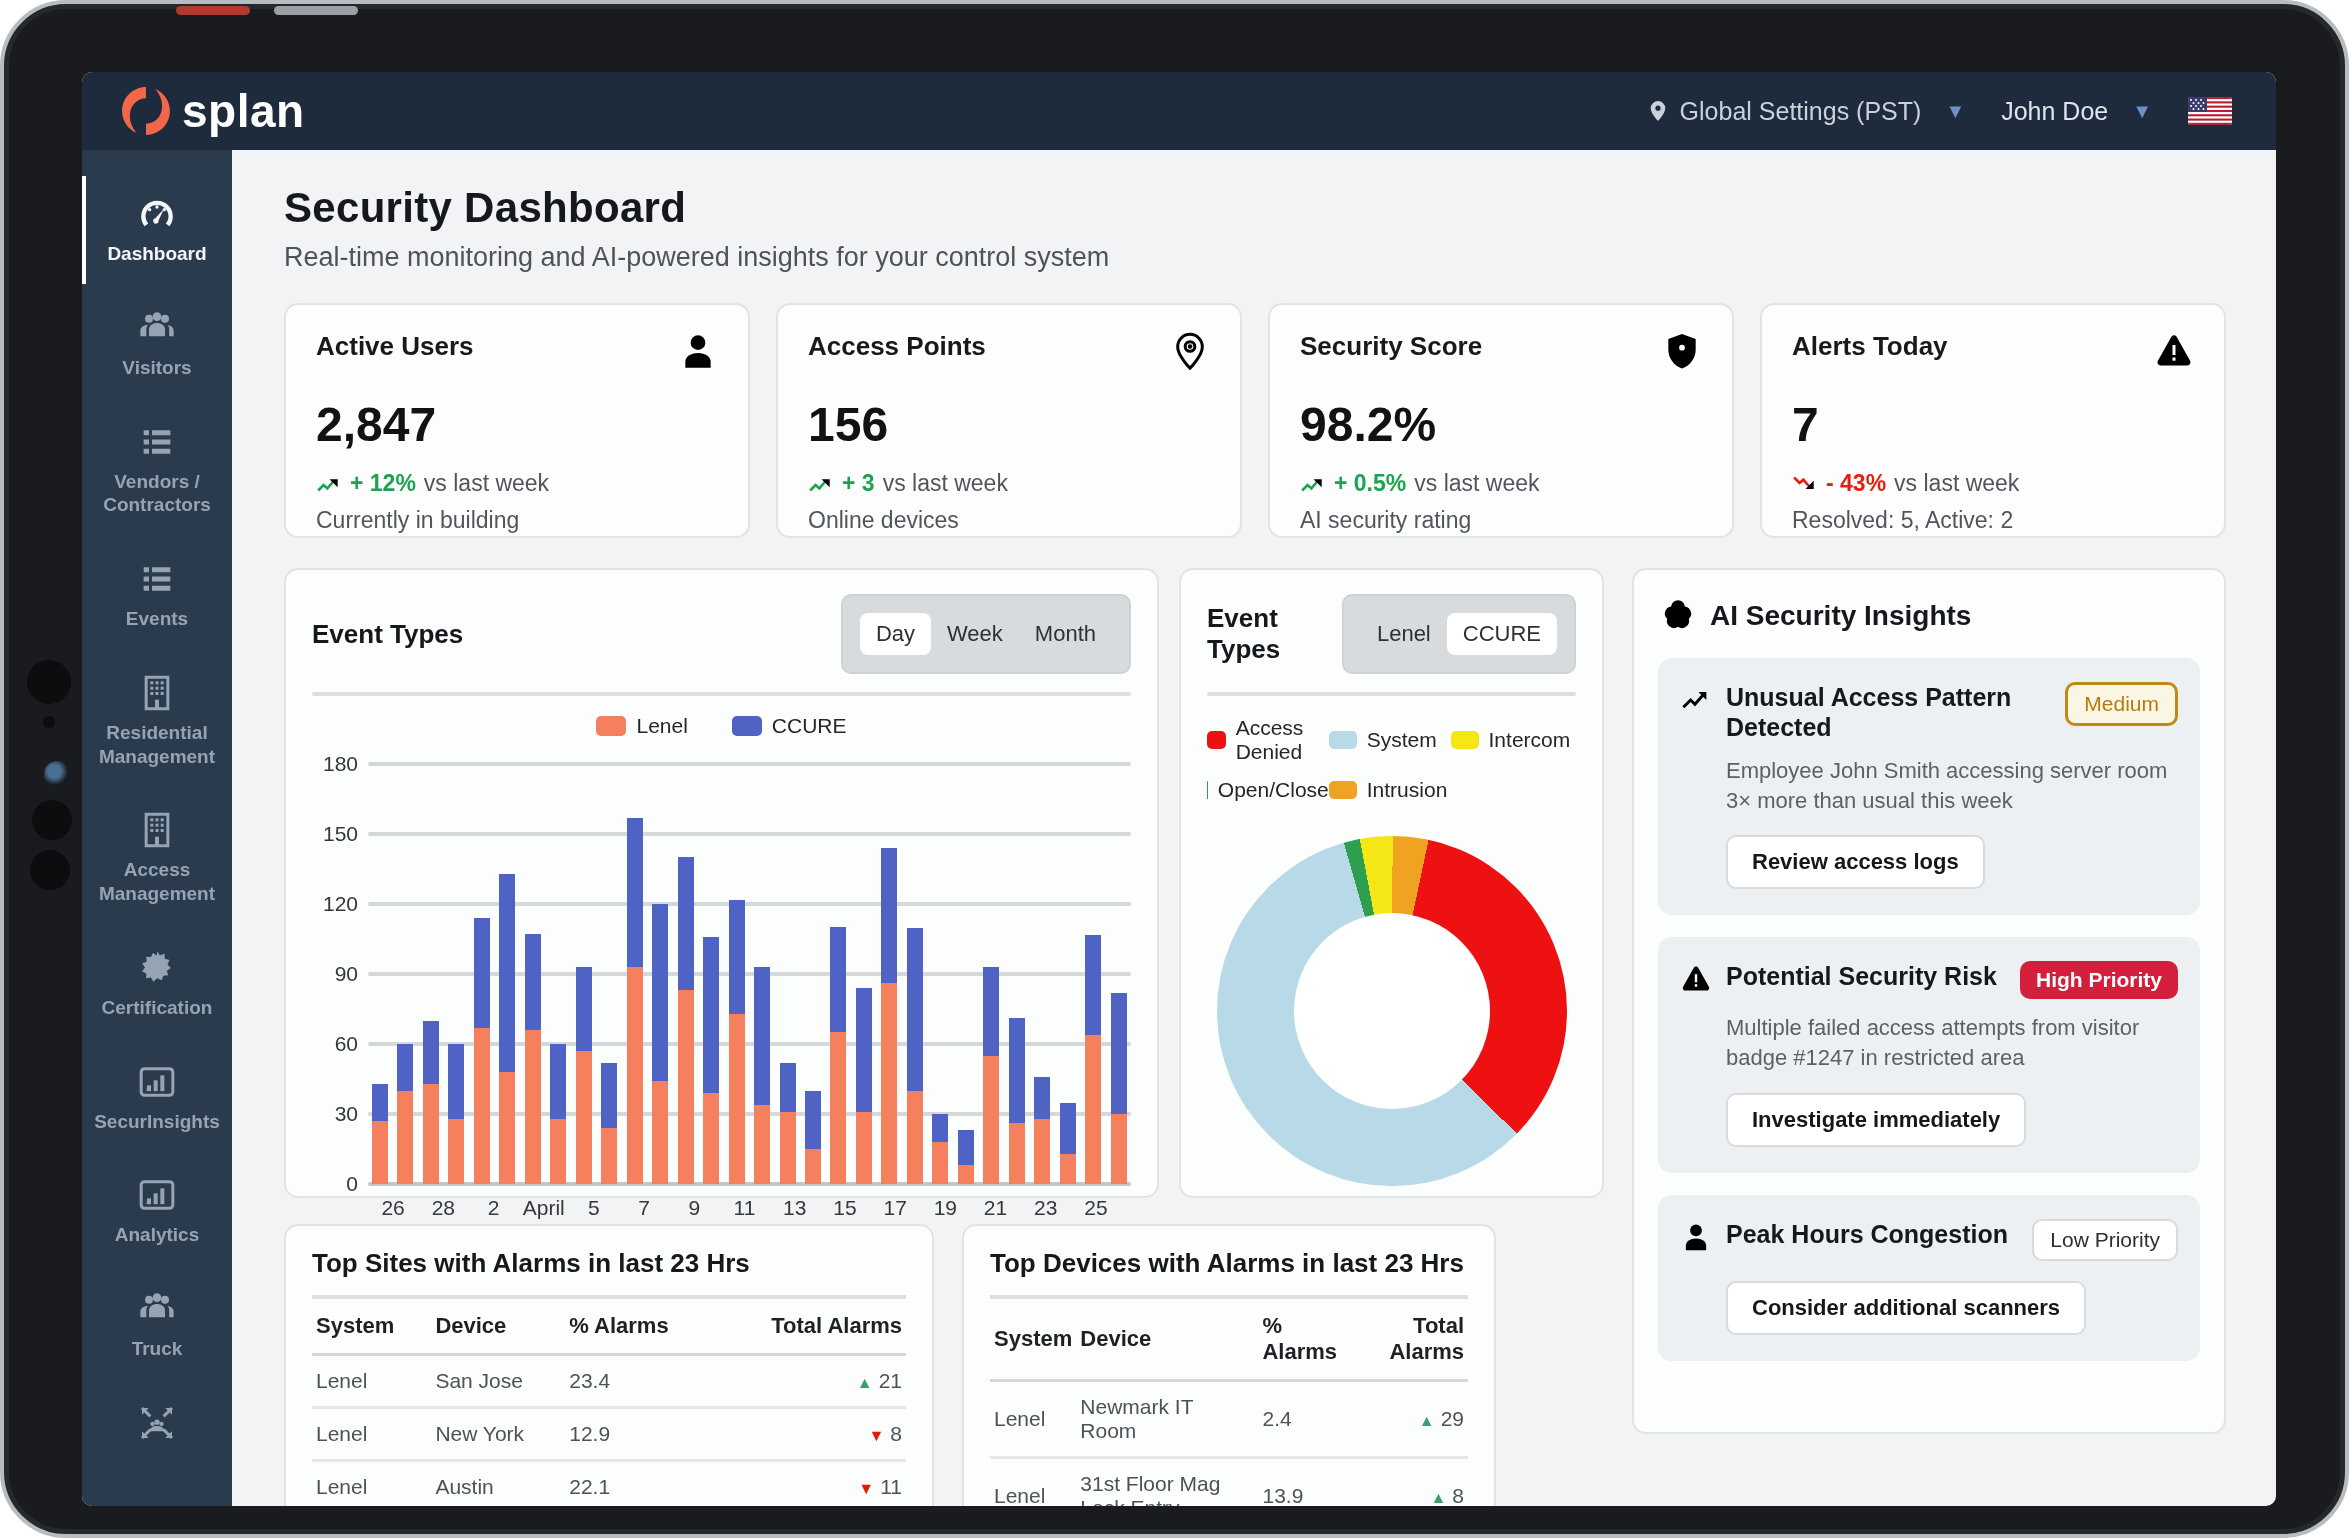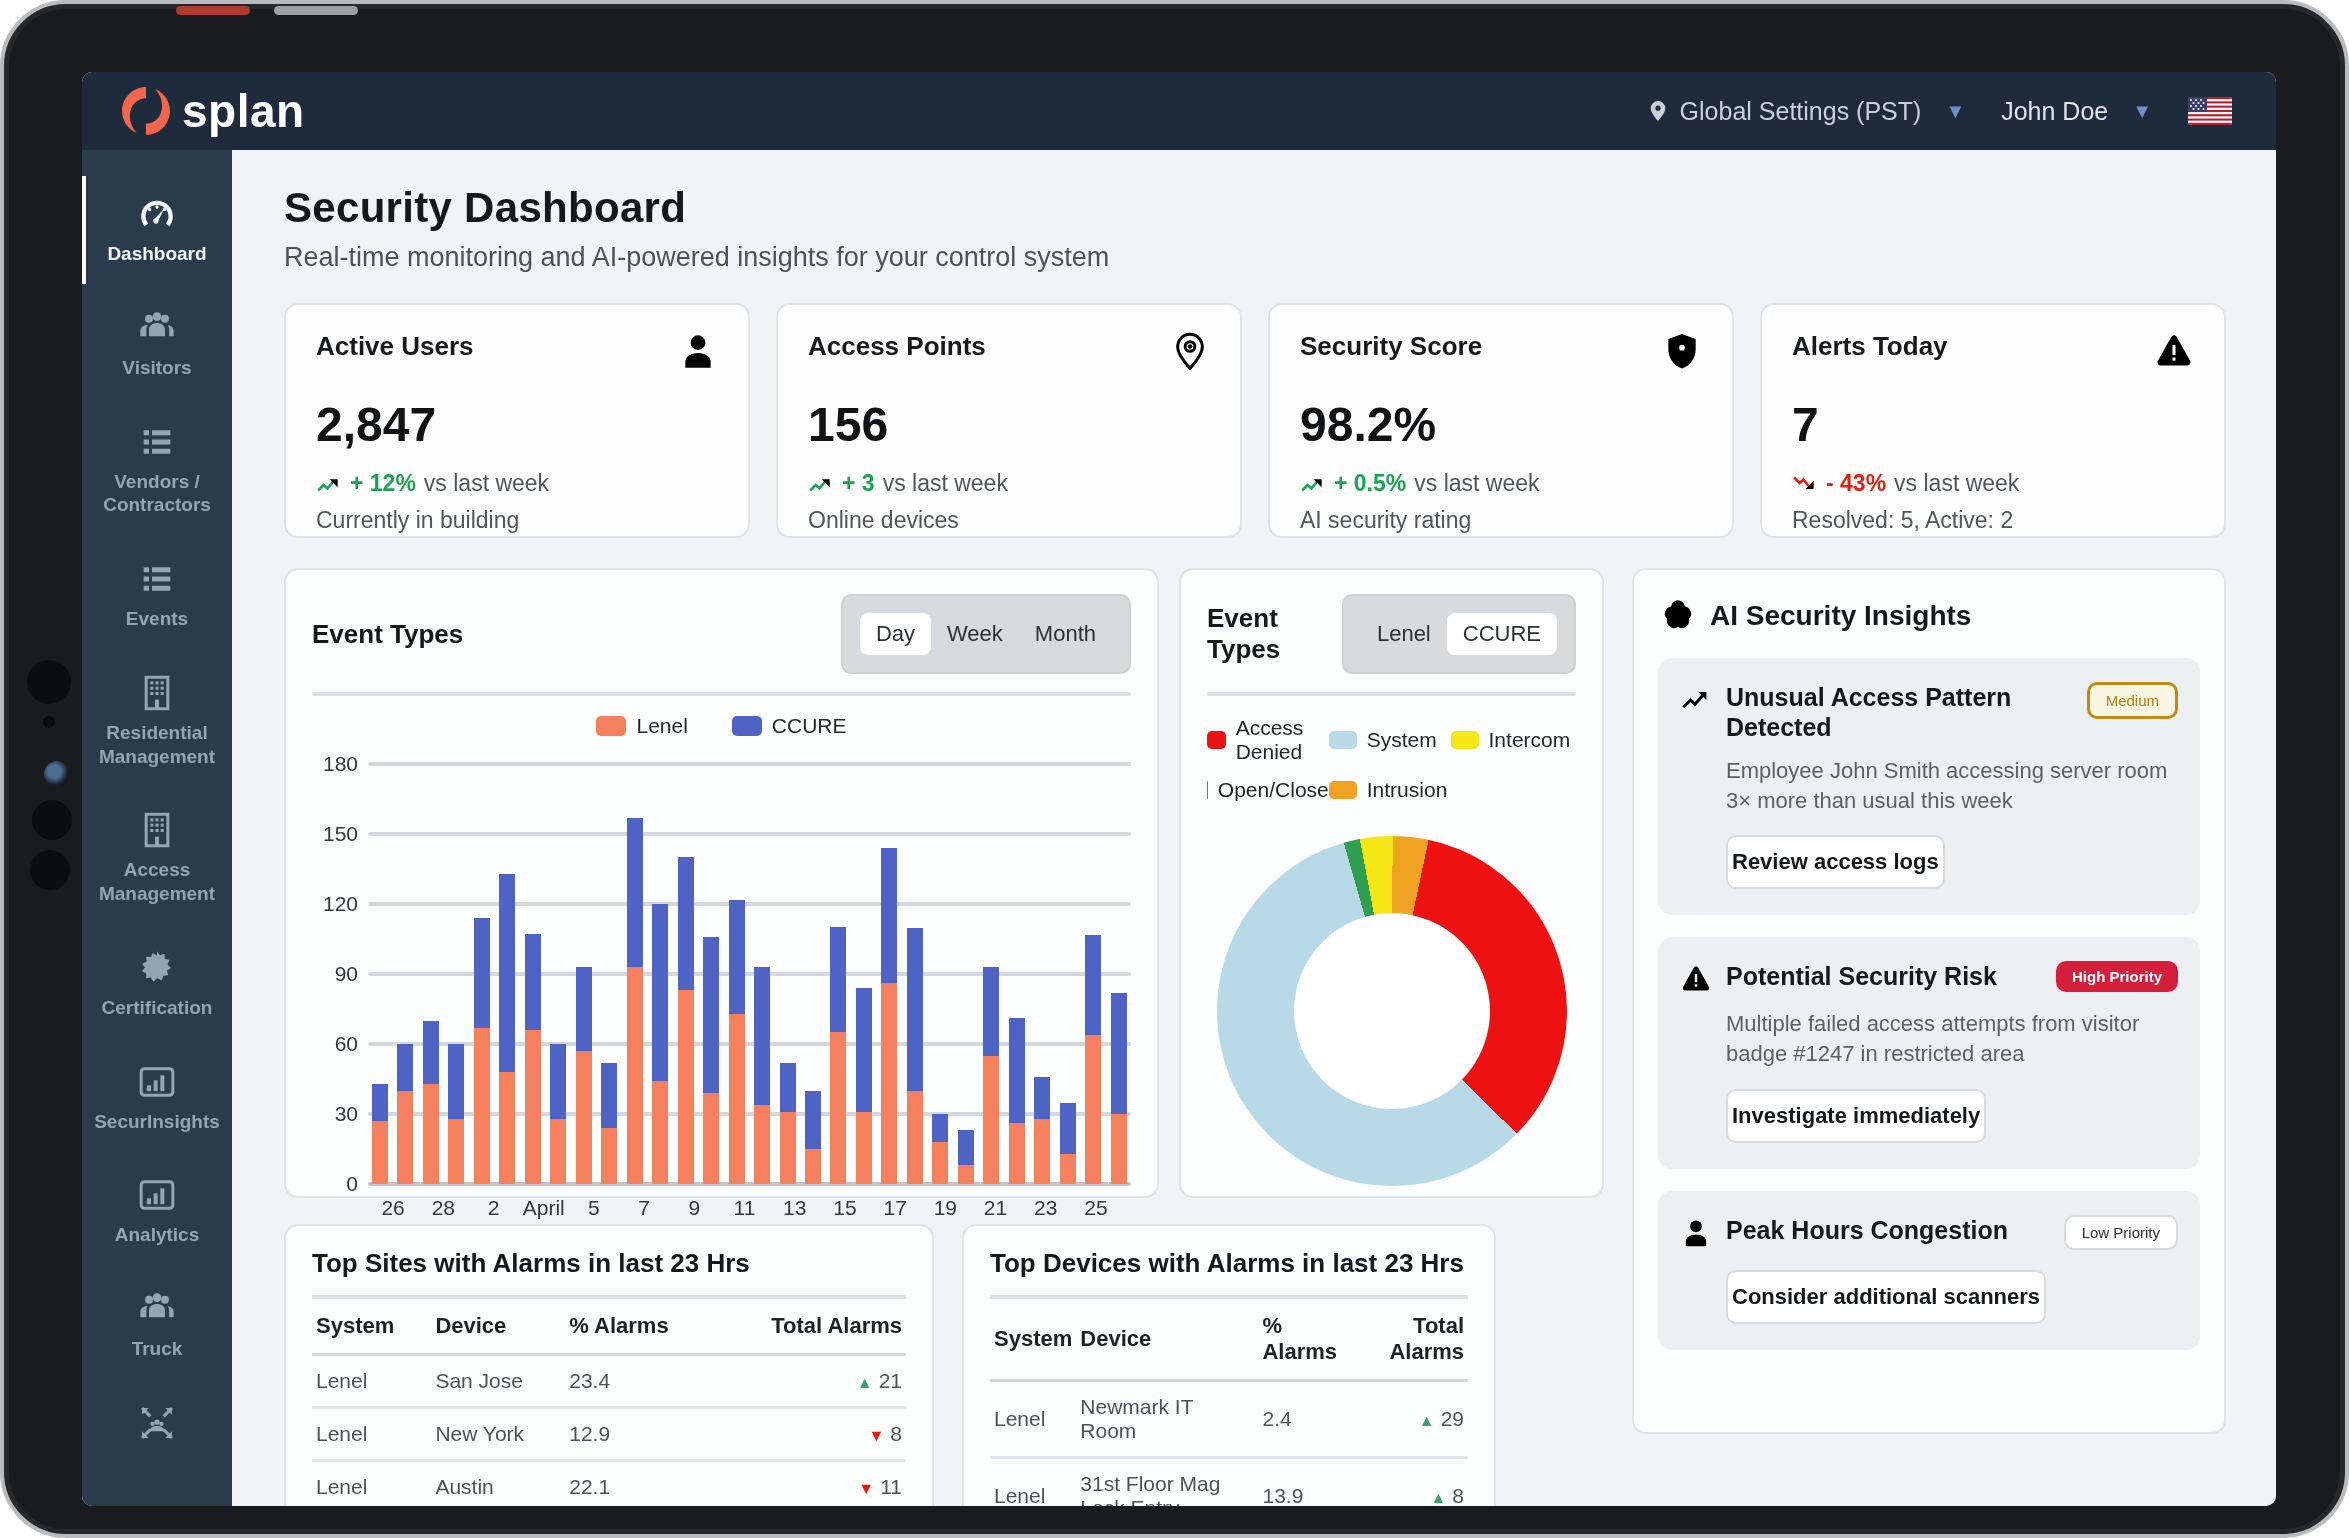--- a/index.html
+++ b/index.html
@@ -120,27 +120,27 @@
 
   
   .insights { width:594px; flex:0 0 auto; height:866px; padding:26px 24px; overflow:hidden; }
   .insights-head { display:flex; align-items:center; gap:12px; }
   .insights-head .icon svg { width:40px; height:40px; }
   .insights-title { font-size:28px; font-weight:800; color:#15181c; }
   .insight-card { background:#ecf0f2; border-radius:14px; padding:24px 22px; margin-top:22px; }
   .ic-head { display:flex; align-items:flex-start; gap:14px; }
   .ic-head .icon { margin-top:2px; } .ic-head .icon svg { width:32px; height:32px; }
   .ic-title { font-size:25px; font-weight:700; color:#15181c; flex:1; line-height:1.2; }
-  .badge { font-size:15px; padding:7px 16px; border-radius:10px; white-space:nowrap; }
+  .badge { font-size:21px; padding:7px 16px; border-radius:10px; white-space:nowrap; }
   .badge.medium { color:#b07f10; border:3px solid #bf8a16; background:#fbf6e3; }
   .badge.high { color:#ffffff; background:#d31f3c; font-weight:600; }
   .badge.low { color:#2b2f33; background:#ffffff; border:2px solid #d8dbde; }
   .ic-body { font-size:22px; color:#5a6167; line-height:1.35; margin:14px 0 0 46px; }
   .ic-action { display:inline-block; margin:20px 0 2px 46px; background:#ffffff;
-    border:2px solid #d8dbde; border-radius:10px; padding:12px 4px; font-size:22px;
+    border:2px solid #d8dbde; border-radius:10px; padding:12px 24px; font-size:22px;
     color:#15181b; font-weight:600; cursor:pointer; }
 
   .icon { display:inline-flex; }
   .icon svg { fill:currentColor; }
 </style>
 </head>
 <body>
 
 <div class="tablet">
   <div class="top-btn" style="left:172px; width:74px; background:#b03a30;"></div>

